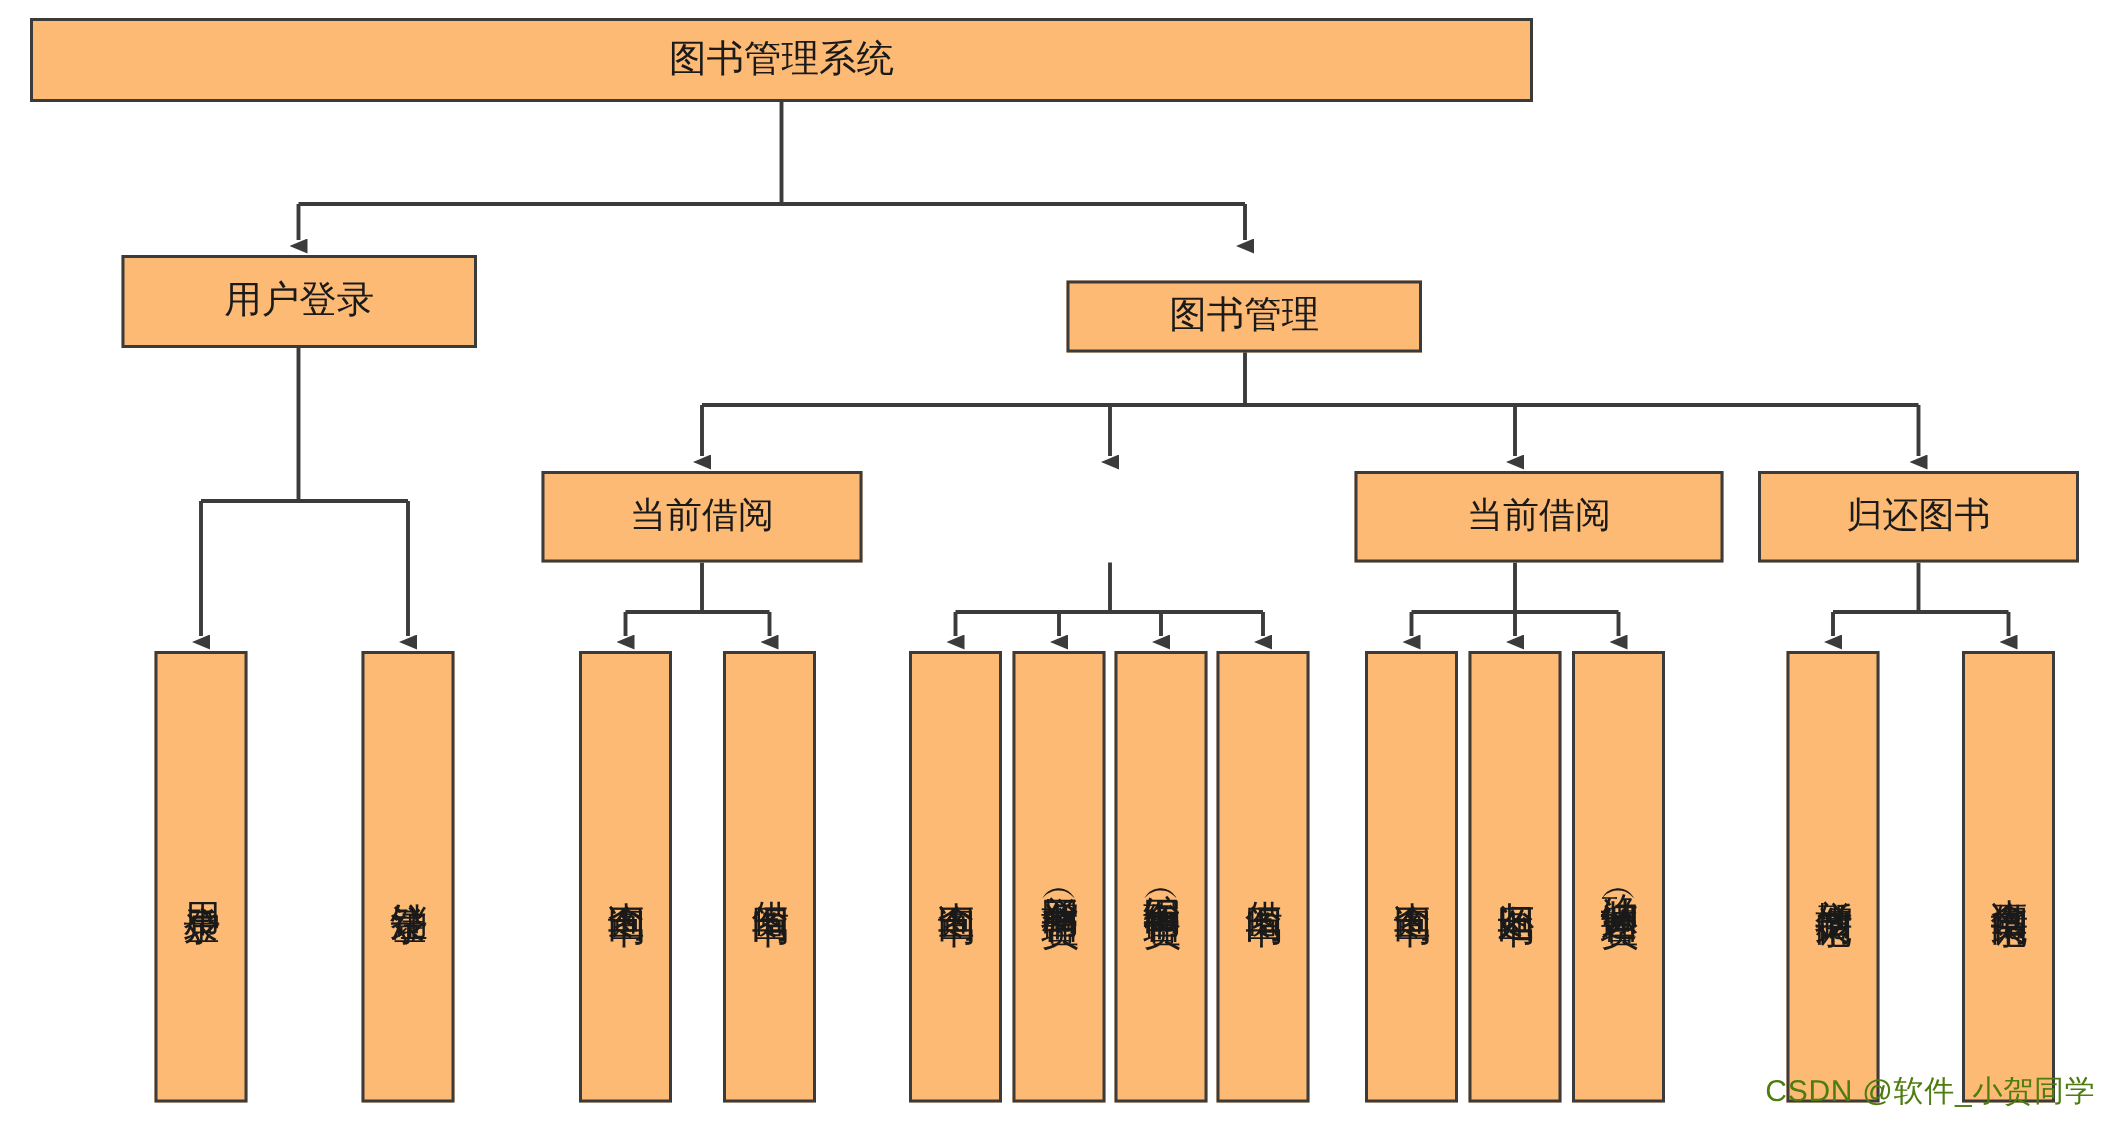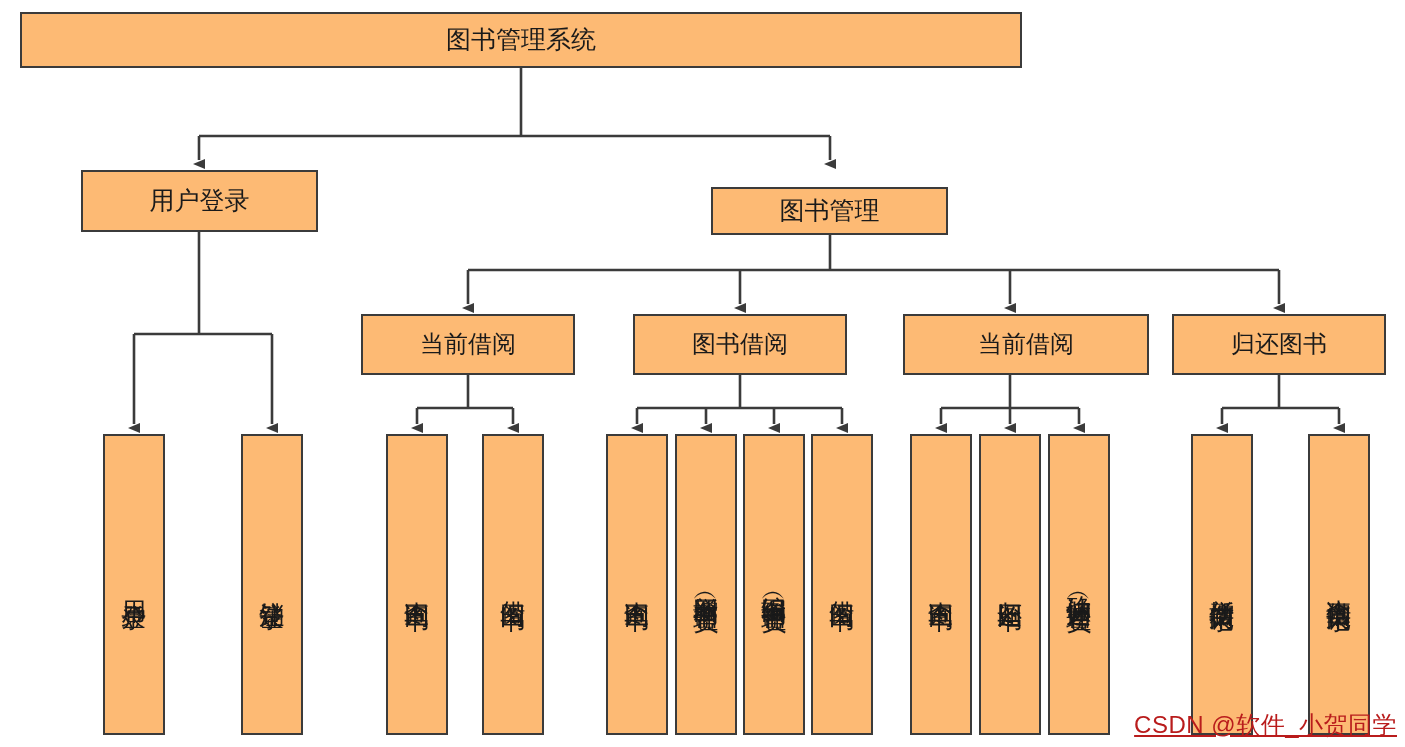--- a/index.html
+++ b/index.html
@@ -52,26 +52,25 @@
     text-orientation: upright;
     letter-spacing: 2px;
     white-space: normal;
     line-height: 1.05;
     max-height: 100%;
   }
   #watermark {
     position: absolute;
     right: 8px;
     bottom: 6px;
-    font-size: 24px;
-    color: #b91c1c;
+    font-size: 20px;
+    color: #4d7c0f;
     letter-spacing: 0.5px;
     user-select: none;
     white-space: nowrap;
-    text-decoration: underline;
   }
 </style>
 </head>
 <body>
 
 <div id="diagram-root">
 
   <svg id="diagram-svg" viewBox="0 0 1405 747" xmlns="http://www.w3.org/2000/svg">
     <defs>
       <marker id="arrowhead" markerWidth="10" markerHeight="12" refX="1" refY="6" orient="auto" markerUnits="userSpaceOnUse">
@@ -131,23 +130,20 @@
   <div class="node-box node-l1" style="left:81px; top:170px; width:237px; height:62px;">
     <span class="node-label">用户登录</span>
   </div>
   <div class="node-box node-l1" style="left:711px; top:170px; width:237px; height:48px;margin-top:17px;">
     <span class="node-label">图书管理</span>
   </div>
 
   <div class="node-box node-l2" style="left:361px; top:314px; width:214px; height:61px;">
     <span class="node-label">当前借阅</span>
   </div>
-  <div class="node-box node-l2" style="left:633px; top:314px; width:214px; height:61px;">
-    <span class="node-label">图书借阅</span>
-  </div>
   <div class="node-box node-l2" style="left:903px; top:314px; width:246px; height:61px;">
     <span class="node-label">当前借阅</span>
   </div>
   <div class="node-box node-l2" style="left:1172px; top:314px; width:214px; height:61px;">
     <span class="node-label">归还图书</span>
   </div>
 
   <div class="node-box node-leaf" style="left:103px; top:434px; width:62px; height:301px;">
     <span class="node-label">用户登录</span>
   </div>

